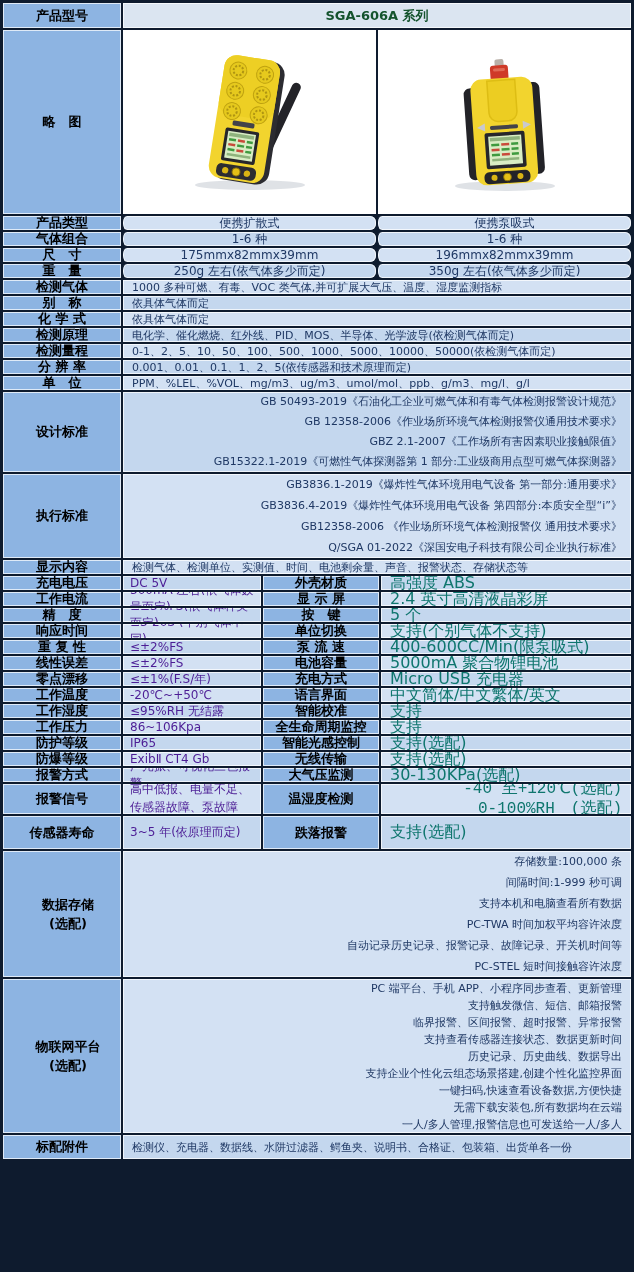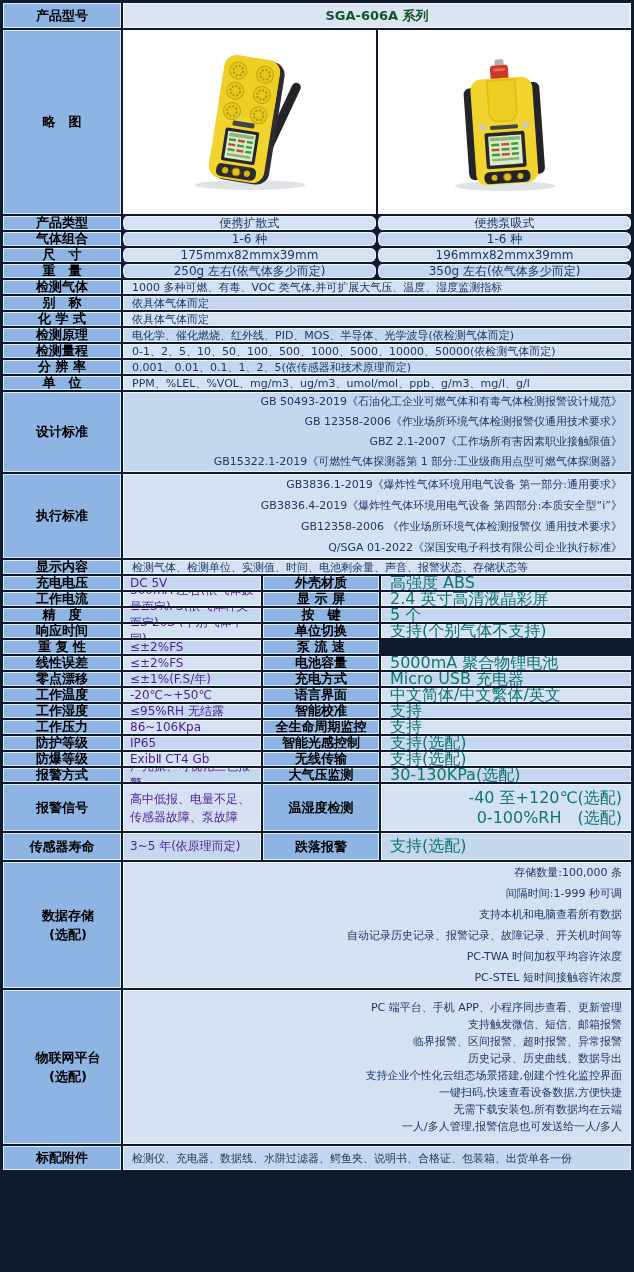--- a/index.html
+++ b/index.html
@@ -23,24 +23,24 @@
   .ml{flex-direction:column;align-items:flex-end;justify-content:center;}
   .mlc{flex-direction:column;align-items:center;justify-content:center;line-height:19px;padding-left:12px;}
   .ln{display:block;}
   .lh20 .ln{line-height:20px;}
   .lh21 .ln{line-height:21px;}
   .lh17 .ln{line-height:17px;}
   .wrap{line-height:18px;align-items:center;}
   .rhead{height:25px;}
   .rimg{height:186px;}
   .r22{height:16px;}
-  .r23{height:29px;justify-content:flex-end;}
+  .r23{height:35px;justify-content:flex-end;}
   .r82{height:82px;}
   .r86{height:86px;}
-  .r46{height:49px;}
+  .r46{height:32px;font-family:Liberation Mono, monospace;}
   .r128{height:128px;}
   .r156{height:156px;}
   .r25{height:26px;}
 </style>
 </head>
 <body>
 
 <div class="tbl">
 
   <div class="row rhead">
@@ -231,20 +231,21 @@
   <div class="row r22">
     <div class="c lab">响应时间</div>
     <div class="c v1">≤3-20S (个别气体不同)</div>
     <div class="c lab lab2">单位切换</div>
     <div class="c v2">支持(个别气体不支持)</div>
   </div>
   <div class="row r22 d">
     <div class="c lab">重 复 性</div>
     <div class="c v1">≤±2%FS</div>
     <div class="c lab lab2">泵 流 速</div>
+    <div class="c v2">400-600CC/Min(限泵吸式)</div>
   </div>
   <div class="row r22">
     <div class="c lab">线性误差</div>
     <div class="c v1">≤±2%FS</div>
     <div class="c lab lab2">电池容量</div>
     <div class="c v2">5000mA 聚合物锂电池</div>
   </div>
   <div class="row r22 d">
     <div class="c lab">零点漂移</div>
     <div class="c v1">≤±1%(F.S/年)</div>
@@ -307,35 +308,36 @@
 
   <div class="row r128">
     <div class="c lab mlc">
       <span class="ln">数据存储</span>
       <span class="ln">(选配)</span>
     </div>
     <div class="c vf ml lh21">
       <span class="ln">存储数量:100,000 条</span>
       <span class="ln">间隔时间:1-999 秒可调</span>
       <span class="ln">支持本机和电脑查看所有数据</span>
+      <span class="ln">PC-TWA 时间加权平均容许浓度</span>
       <span class="ln">自动记录历史记录、报警记录、故障记录、开关机时间等</span>
-      <span class="ln">PC-TWA 时间加权平均容许浓度</span>
       <span class="ln">PC-STEL 短时间接触容许浓度</span>
     </div>
   </div>
 
   <div class="row r156">
     <div class="c lab mlc">
       <span class="ln">物联网平台</span>
       <span class="ln">(选配)</span>
     </div>
     <div class="c vf ml lh17">
       <span class="ln">PC 端平台、手机 APP、小程序同步查看、更新管理</span>
       <span class="ln">支持触发微信、短信、邮箱报警</span>
       <span class="ln">临界报警、区间报警、超时报警、异常报警</span>
+      <span class="ln">支持查看传感器连接状态、数据更新时间</span>
       <span class="ln">历史记录、历史曲线、数据导出</span>
       <span class="ln">支持企业个性化云组态场景搭建,创建个性化监控界面</span>
       <span class="ln">一键扫码,快速查看设备数据,方便快捷</span>
       <span class="ln">无需下载安装包,所有数据均在云端</span>
       <span class="ln">一人/多人管理,报警信息也可发送给一人/多人</span>
     </div>
   </div>
 
   <div class="row r25 d">
     <div class="c lab">标配附件</div>

